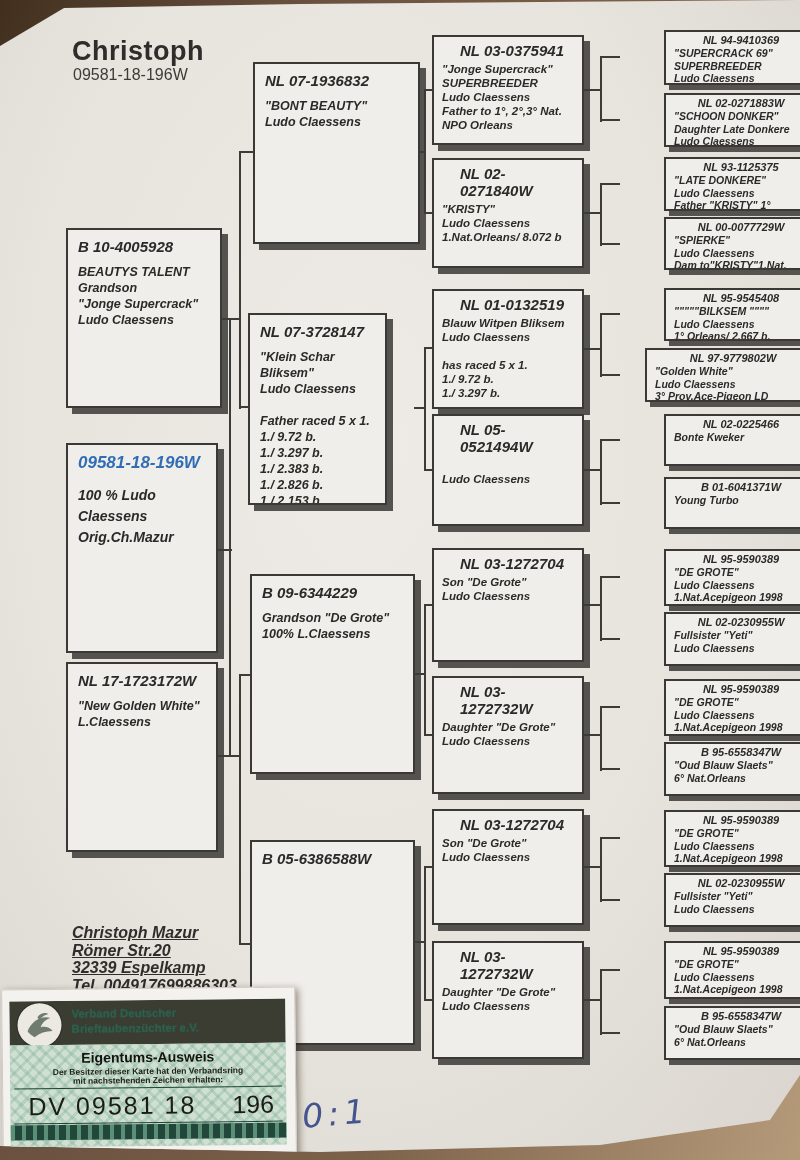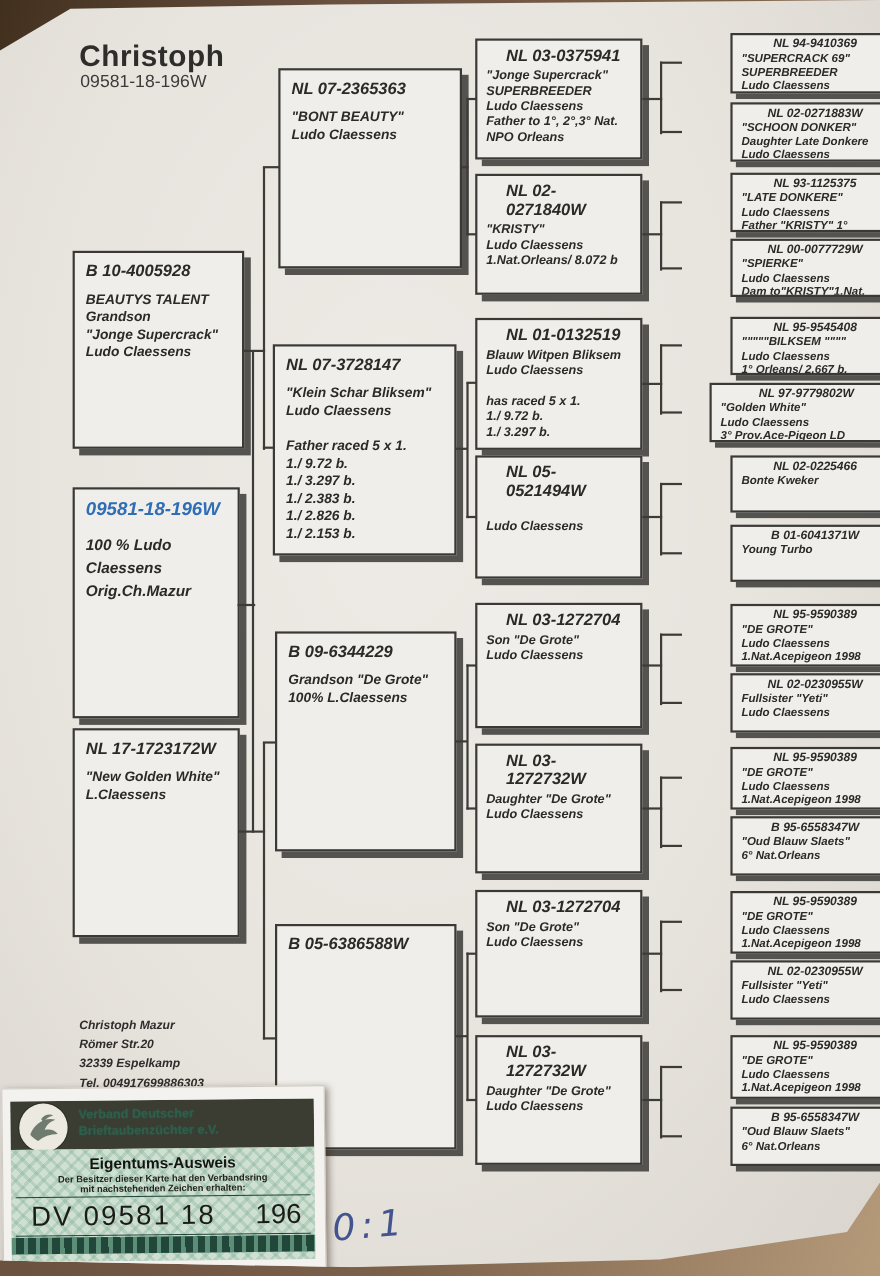--- a/index.html
+++ b/index.html
@@ -29,21 +29,21 @@
   .pbox.md .ptitle{font-size:15px;padding-left:18px;margin-bottom:3px;}
   .pbox.md .pline{font-size:11.5px;line-height:14px;}
   .pbox.sm{padding:2px 4px 2px 8px;box-shadow:5px 5px 0 #55534f;margin-left:44px;}
   .pbox.sm .ptitle{font-size:11px;text-align:center;line-height:13px;}
   .pbox.sm .pline{font-size:10.5px;line-height:12.5px;}
   .pbox.subject .ptitle{color:#2f6eb5;font-size:17px;margin-bottom:12px;}
   .pbox.subject .pline{font-size:14px;line-height:21px;}
   .cline{position:absolute;background:#3c3b38;}
 
   .owner{position:absolute;left:72px;top:924px;font-style:italic;font-weight:bold;color:#2e2d2b;}
-  .owner div{font-size:11px;line-height:17.5px;}
+  .owner div{font-size:16px;line-height:17.5px;text-decoration:underline;}
 
   .stamp-card{
     position:absolute;left:2px;top:988px;width:292px;height:168px;background:#f4f2ee;
     transform:rotate(-0.6deg);box-shadow:3px 2px 7px rgba(40,25,10,.45);
     border:1px solid #cfccc5;
   }
   .stamp{position:absolute;left:7px;top:11px;width:276px;height:146px;background:#cfe0d2;overflow:hidden;}
   .stamp-head{position:absolute;left:0;top:0;width:100%;height:44px;background:#3b3d33;}
   .dove{position:absolute;left:8px;top:2px;width:44px;height:44px;border-radius:50%;background:#e9e7df;overflow:hidden;box-shadow:0 0 0 1px #2c2e26;}
   .org{position:absolute;left:62px;top:6px;color:#2d5f4c;font-size:11.5px;font-weight:bold;line-height:15px;text-shadow:0 0 1.5px rgba(45,95,76,.8);}
@@ -91,27 +91,27 @@
         </div>
       </div>
       <div class="pbox lg" style="left: 66px; top: 662px; width: 152px; height: 190px;">
         <div class="ptitle">NL 17-1723172W</div>
         <div class="plines">
           <div class="pline">"New Golden White"</div>
           <div class="pline">L.Claessens</div>
         </div>
       </div>
       <div class="pbox lg" style="left: 253px; top: 62px; width: 167px; height: 182px;">
-        <div class="ptitle">NL 07-2365363</div>
+        <div class="ptitle">NL 07-1936832</div>
         <div class="plines">
           <div class="pline">"BONT BEAUTY"</div>
           <div class="pline">Ludo Claessens</div>
         </div>
       </div>
-      <div class="pbox lg" style="left: 248px; top: 313px; width: 167px; height: 192px;">
+      <div class="pbox lg" style="left: 248px; top: 313px; width: 139px; height: 192px;">
         <div class="ptitle">NL 07-3728147</div>
         <div class="plines">
           <div class="pline">"Klein Schar Bliksem"</div>
           <div class="pline">Ludo Claessens</div>
           <div class="pline">&nbsp;</div>
           <div class="pline">Father raced 5 x 1.</div>
           <div class="pline">1./ 9.72 b.</div>
           <div class="pline">1./ 3.297 b.</div>
           <div class="pline">1./ 2.383 b.</div>
           <div class="pline">1./ 2.826 b.</div>

